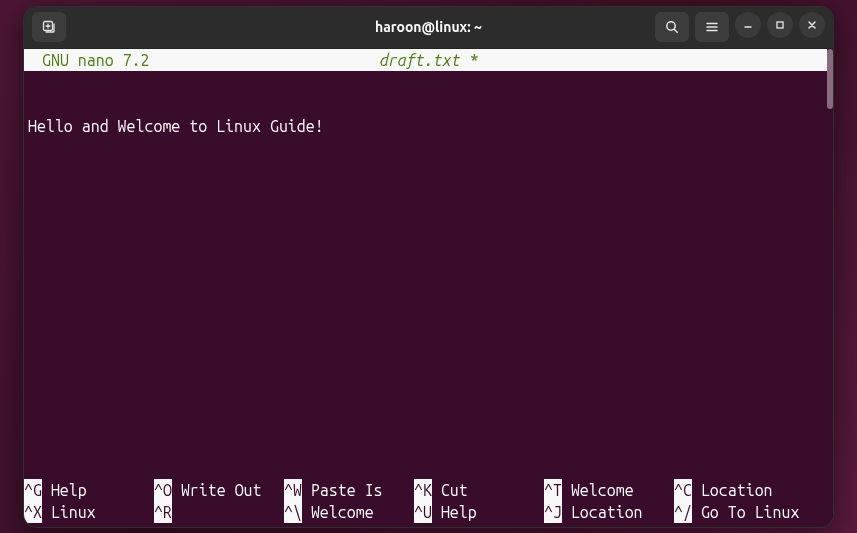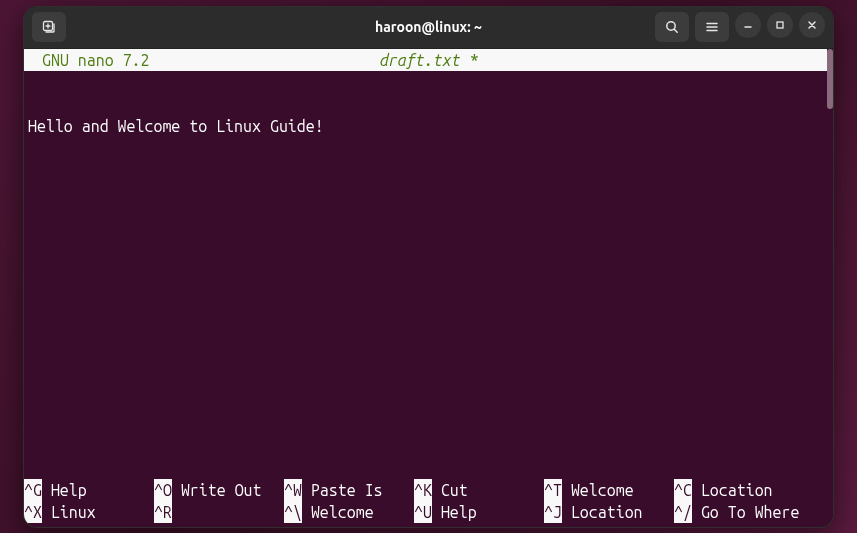--- a/index.html
+++ b/index.html
@@ -242,18 +242,18 @@
           <div class="shortcut">
             <span class="key">^U</span>
             <span class="label"> Help</span>
           </div>
           <div class="shortcut">
             <span class="key">^J</span>
             <span class="label"> Location</span>
           </div>
           <div class="shortcut">
             <span class="key">^/</span>
-            <span class="label"> Go To Where</span>
+            <span class="label"> Go To Linux</span>
           </div>
         </div>
     </div>
   </div>
 </div>
 
 </body></html>

